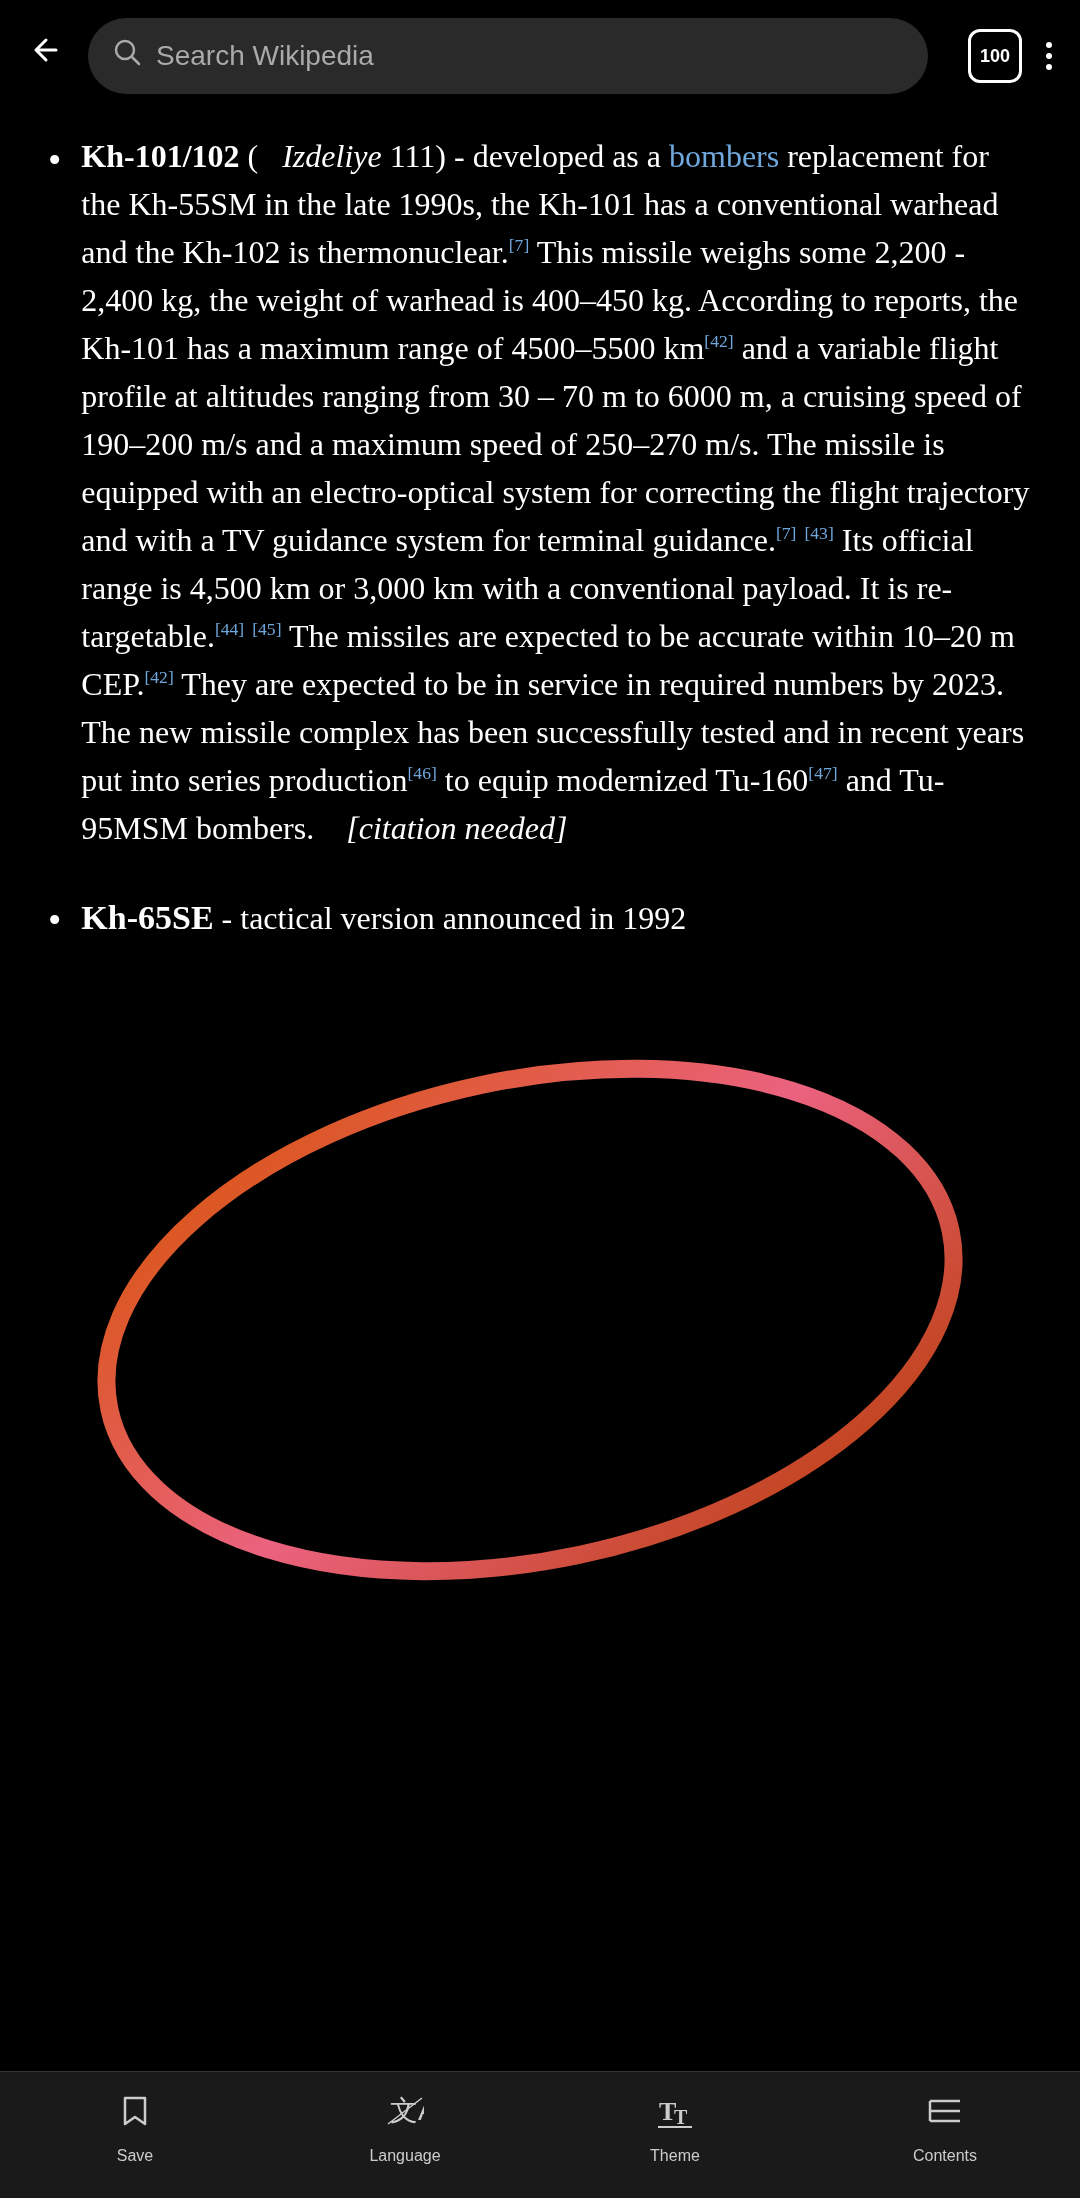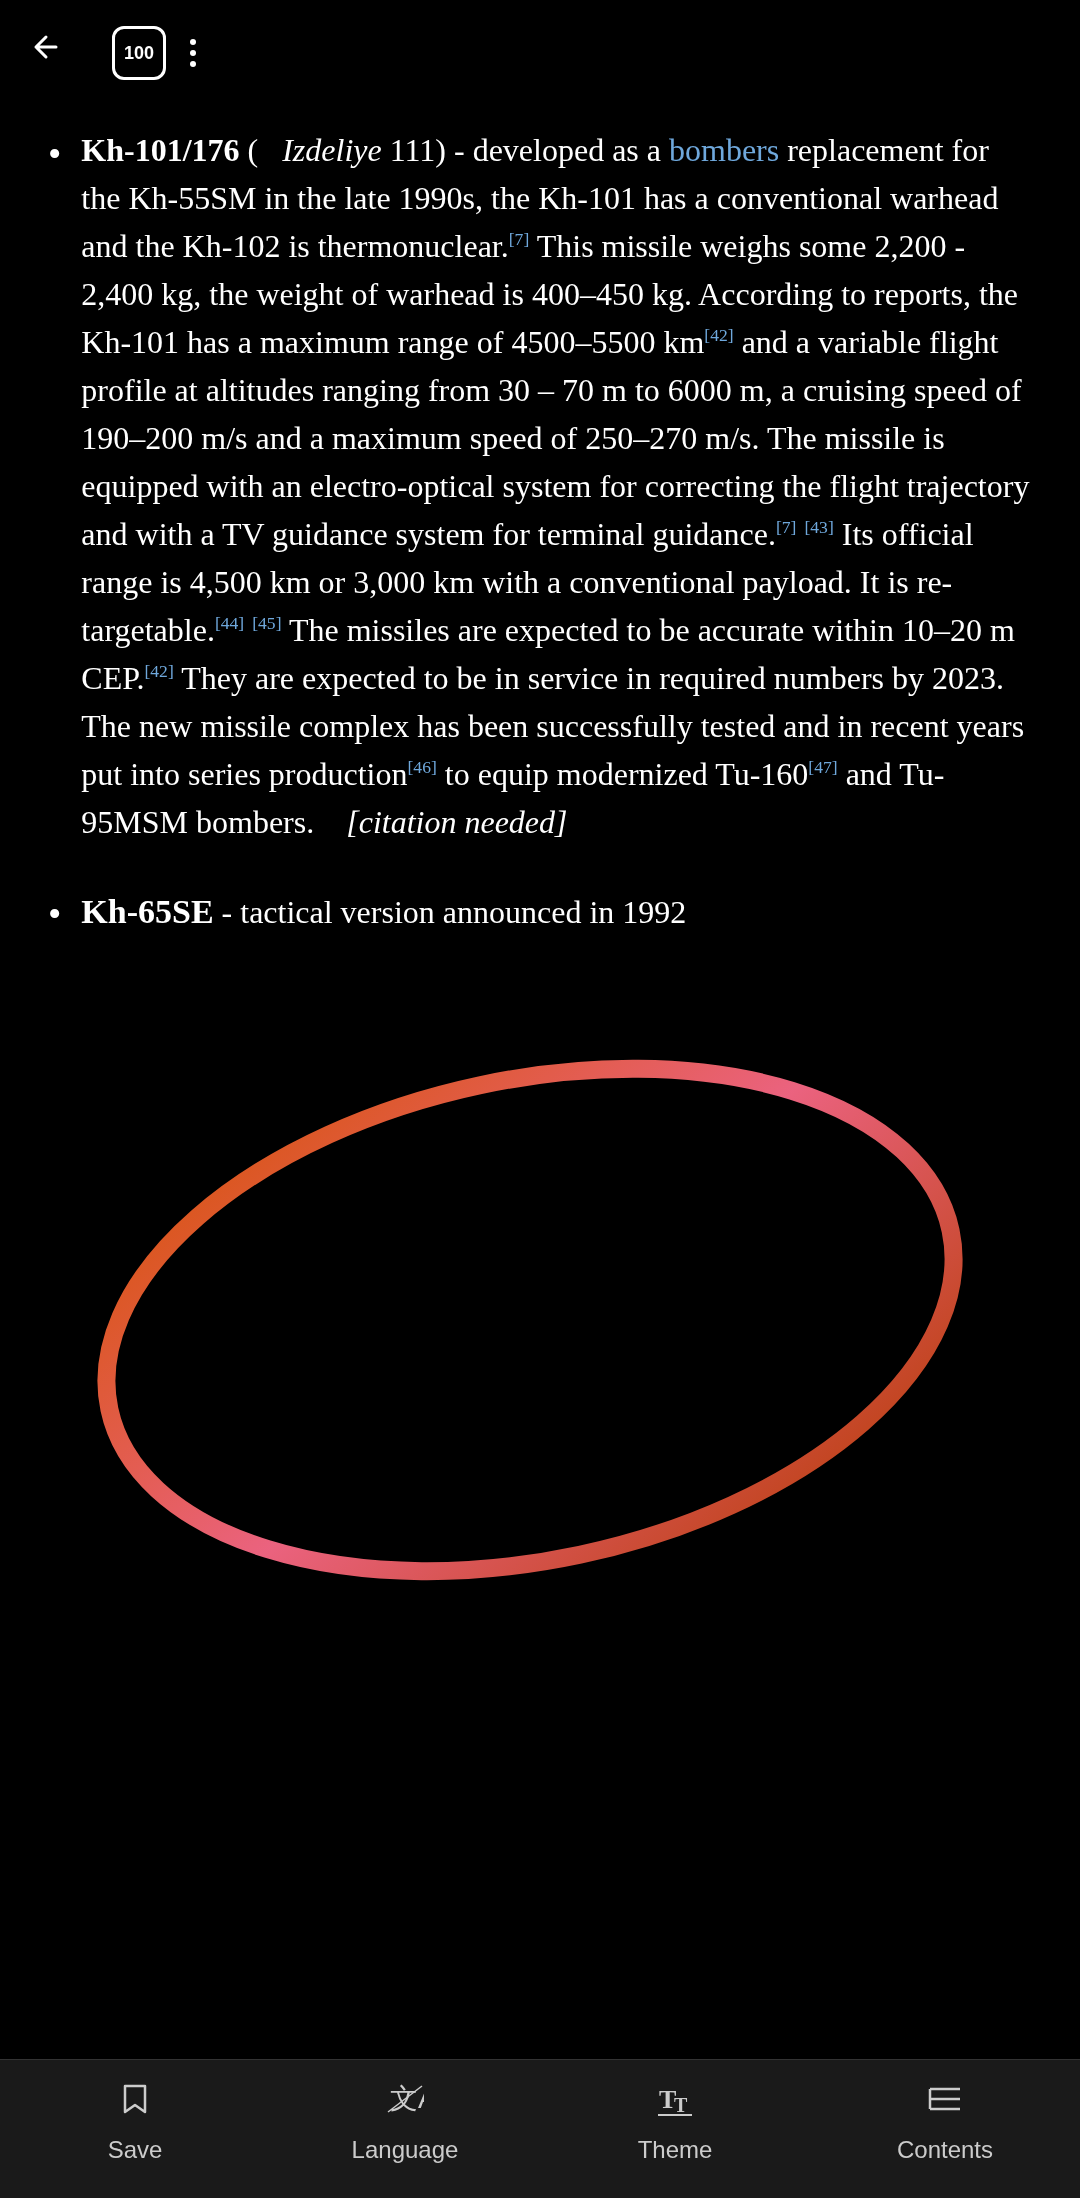--- a/index.html
+++ b/index.html
@@ -168,21 +168,21 @@
       cursor: pointer;
       flex: 1;
     }
 
     .nav-icon {
       font-size: 36px;
       line-height: 1;
     }
 
     .nav-label {
-      font-size: 24px;
+      font-size: 16px;
     }
 
     .partial-next {
       margin-top: 40px;
       font-size: 32px;
     }
 
     .partial-next .bold {
       font-size: 34px;
       margin-top: 44px;
@@ -195,36 +195,45 @@
   </style>
 </head>
 <body>
 
 <div class="top-bar">
   <div class="back-btn">
     <svg width="36" height="36" viewBox="0 0 36 36" fill="white">
       <path d="M28 18H8M8 18L18 8M8 18L18 28" stroke="white" stroke-width="3" stroke-linecap="round" stroke-linejoin="round"></path>
     </svg>
   </div>
+  <div class="search-bar">
+    <span class="search-icon-svg">
+      <svg width="30" height="30" viewBox="0 0 30 30" fill="none">
+        <circle cx="13" cy="13" r="9" stroke="#aaa" stroke-width="2.5"></circle>
+        <line x1="20" y1="20" x2="27" y2="27" stroke="#aaa" stroke-width="2.5" stroke-linecap="round"></line>
+      </svg>
+    </span>
+    <span class="search-placeholder">Search Wikipedia</span>
+  </div>
   <div class="score-badge">
     <span>100</span>
   </div>
   <div class="more-btn">
     <div class="dot"></div>
     <div class="dot"></div>
     <div class="dot"></div>
   </div>
 </div>
 
 <div class="content">
 
   <div class="bullet-item">
     <div class="bullet-dot">•</div>
     <div class="bullet-text">
-      <span class="bold">Kh-101/176</span>
+      <span class="bold">Kh-101/102</span>
       <span> (</span><span class="italic">Izdeliye</span><span> 111) - developed as a</span>
       <span class="link">bombers</span><span> replacement for the Kh-55SM in the late 1990s, the Kh-101 has a conventional warhead and the Kh-102 is thermonuclear.</span><sup>[7]</sup>
       <span> This missile weighs some 2,200 - 2,400 kg, the weight of warhead is 400–450 kg. According to reports, the Kh-101 has a maximum range of 4500–5500 km</span><sup>[42]</sup>
       <span> and a variable flight profile at altitudes ranging from 30 – 70 m to 6000 m, a cruising speed of 190–200 m/s and a maximum speed of 250–270 m/s. The missile is equipped with an electro-optical system for correcting the flight trajectory and with a TV guidance system for terminal guidance.</span><sup>[7]</sup> <sup>[43]</sup>
       <span> Its official range is 4,500 km or 3,000 km with a conventional payload. It is re-targetable.</span><sup>[44]</sup> <sup>[45]</sup>
       <span> The missiles are expected to be accurate within 10–20 m CEP.</span><sup>[42]</sup>
       <span> They are expected to be in service in required numbers by 2023. The new missile complex has been successfully tested and in recent years put into series production</span><sup>[46]</sup>
       <span> to equip modernized Tu-160</span><sup>[47]</sup>
       <span> and Tu-95MSM bombers.</span>
       <span class="italic">[citation needed]</span>

